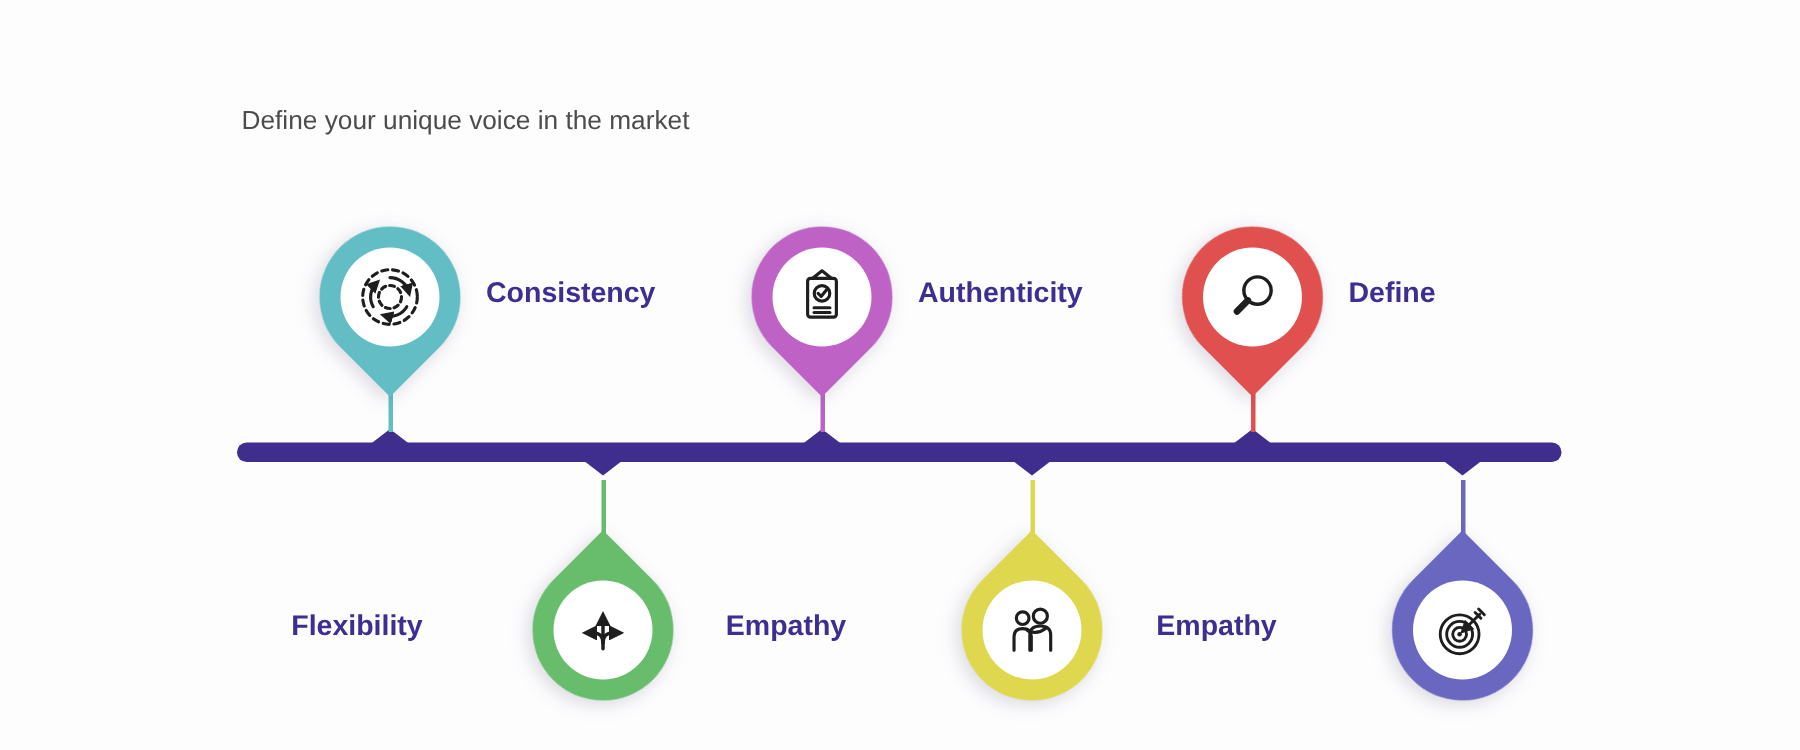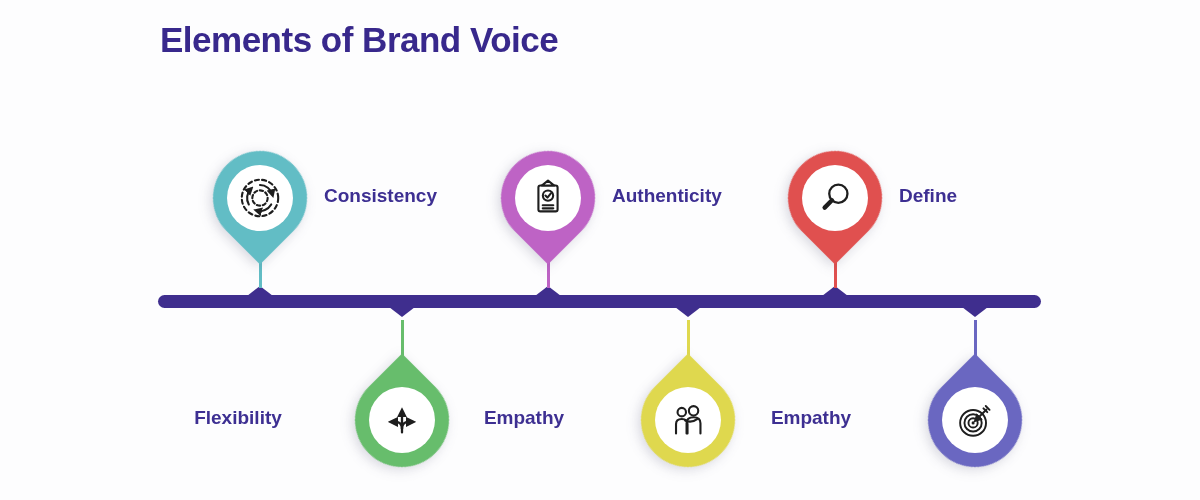--- a/index.html
+++ b/index.html
@@ -67,21 +67,21 @@
   }
   .pin.top .pin-label{left:calc(var(--cx) + 64px);}
   .pin.bottom .pin-label{left:calc(var(--cx) - 264px);width:200px;text-align:center;}
   .icon{display:block;}
 </style>
 </head>
 <body>
 
 <div class="canvas" style="--c: #FDFDFE;">
 
-  <h1 class="title" style="--c: #38288C;">Elements of Brand Voice</h1>
+  <p class="subtitle" style="--c: #4C4C4C;">Define your unique voice in the market</p>
 
   <div class="bar" style="--c: #3F2E8E;">
     <i class="notch up" style="left:89px"></i>
     <i class="notch up" style="left:377px"></i>
     <i class="notch up" style="left:664px"></i>
     <i class="notch down" style="left:231px"></i>
     <i class="notch down" style="left:517px"></i>
     <i class="notch down" style="left:804px"></i>
   </div>
 

